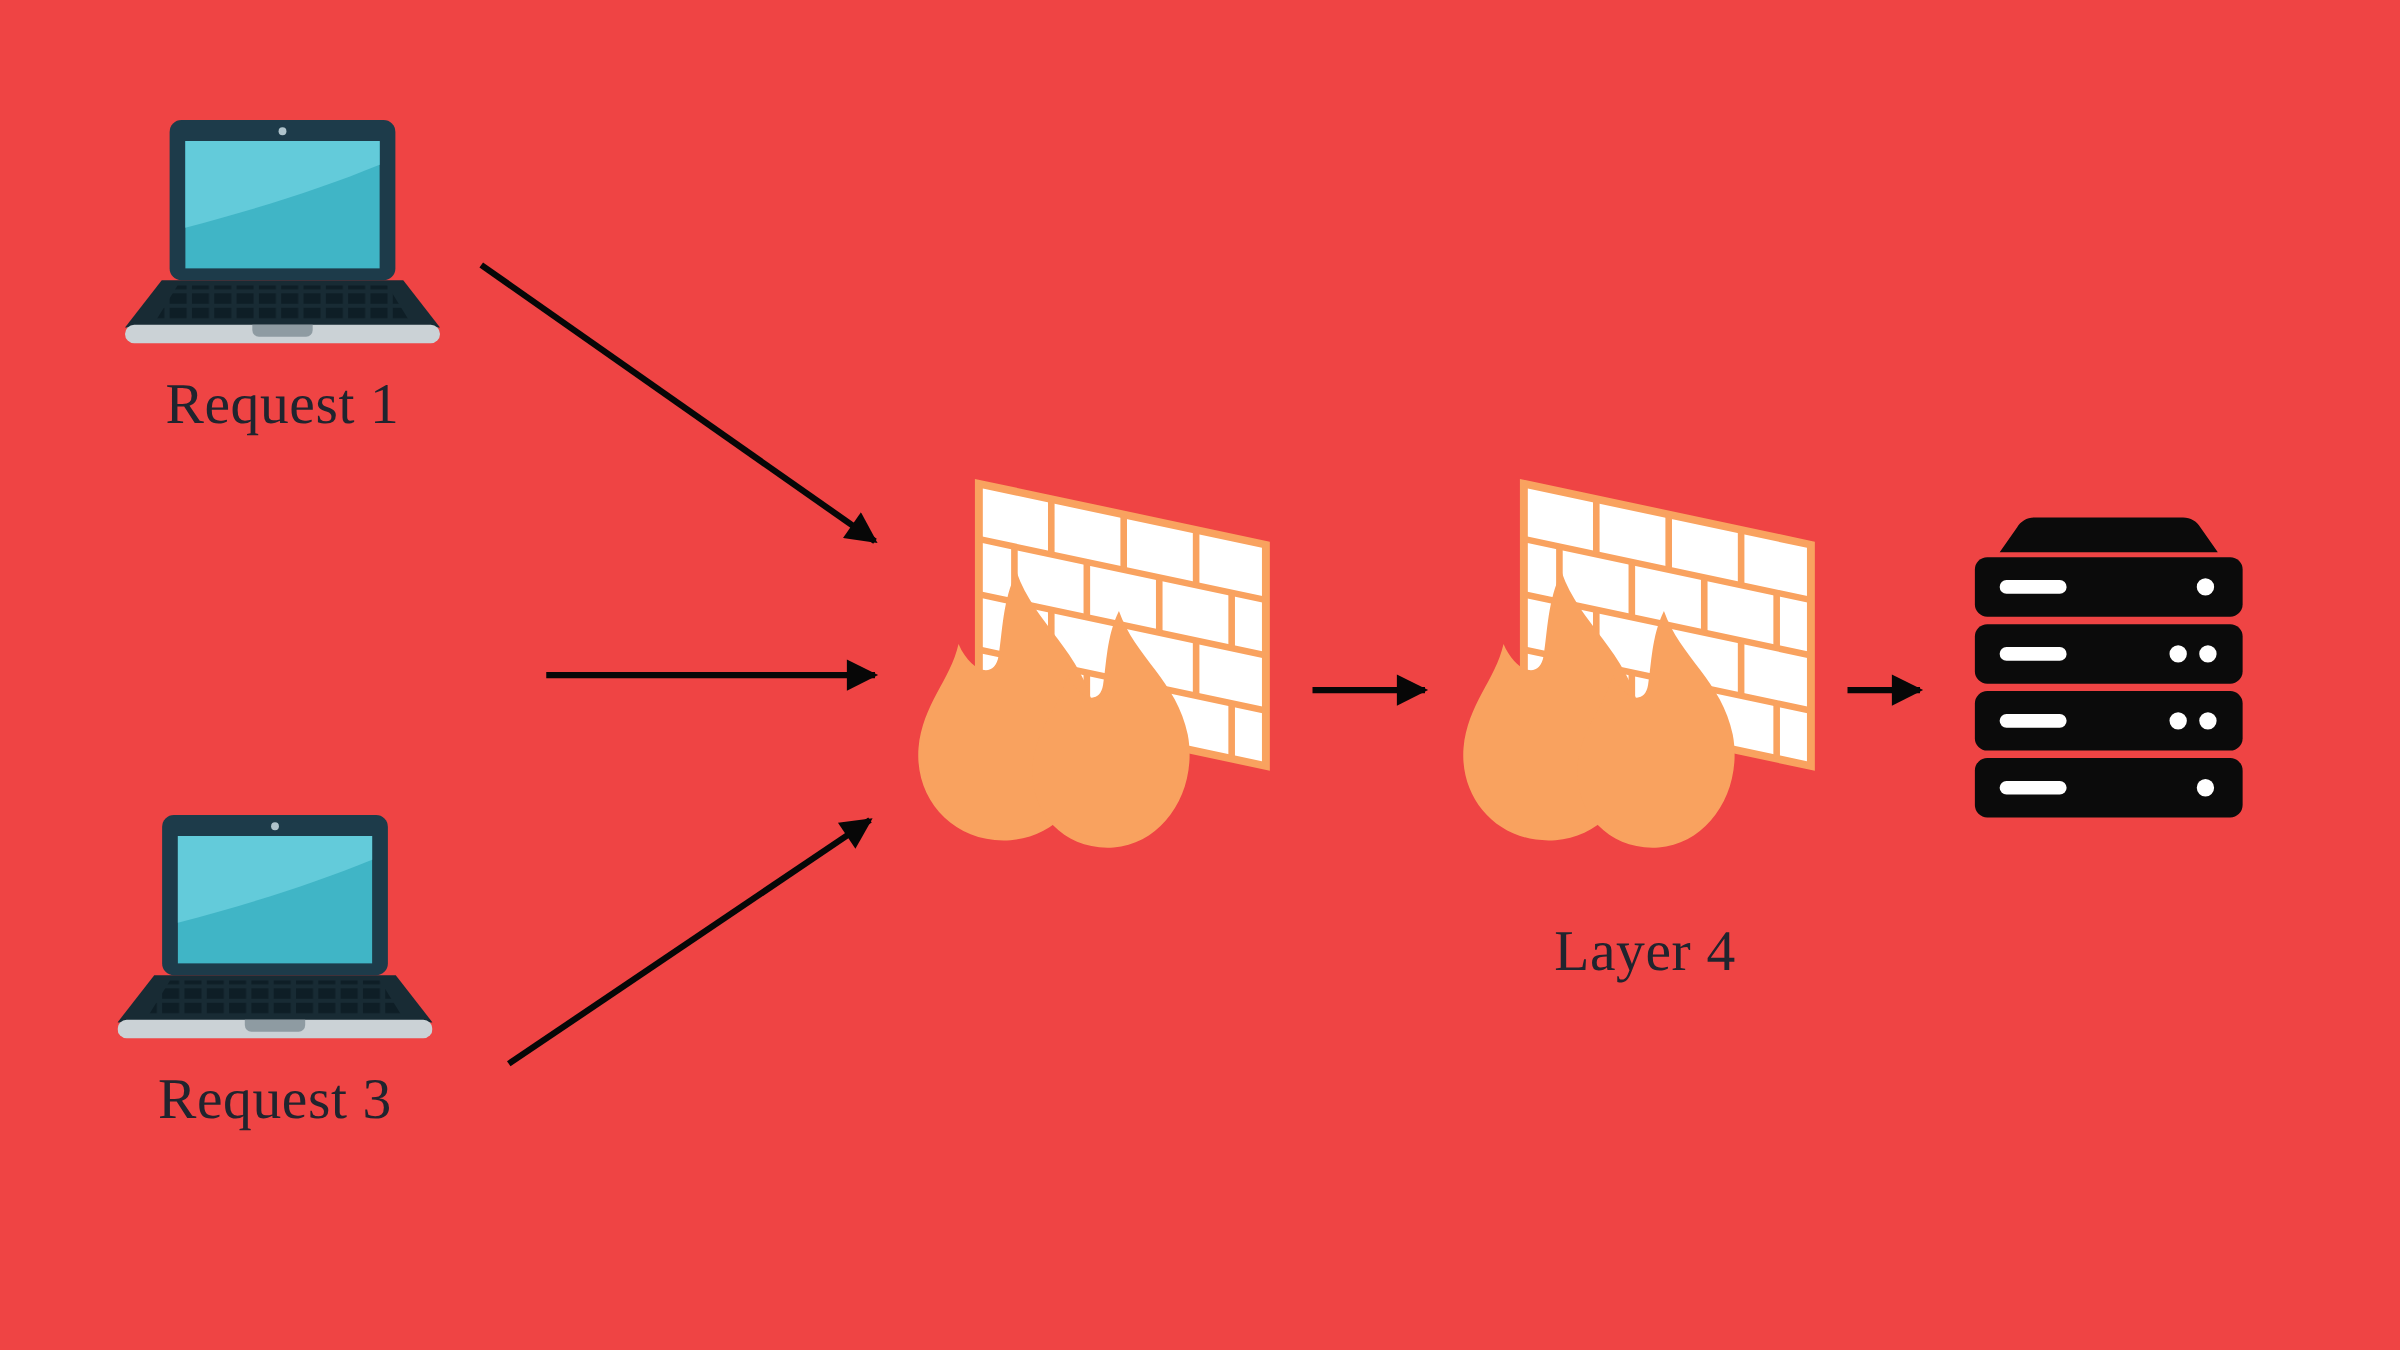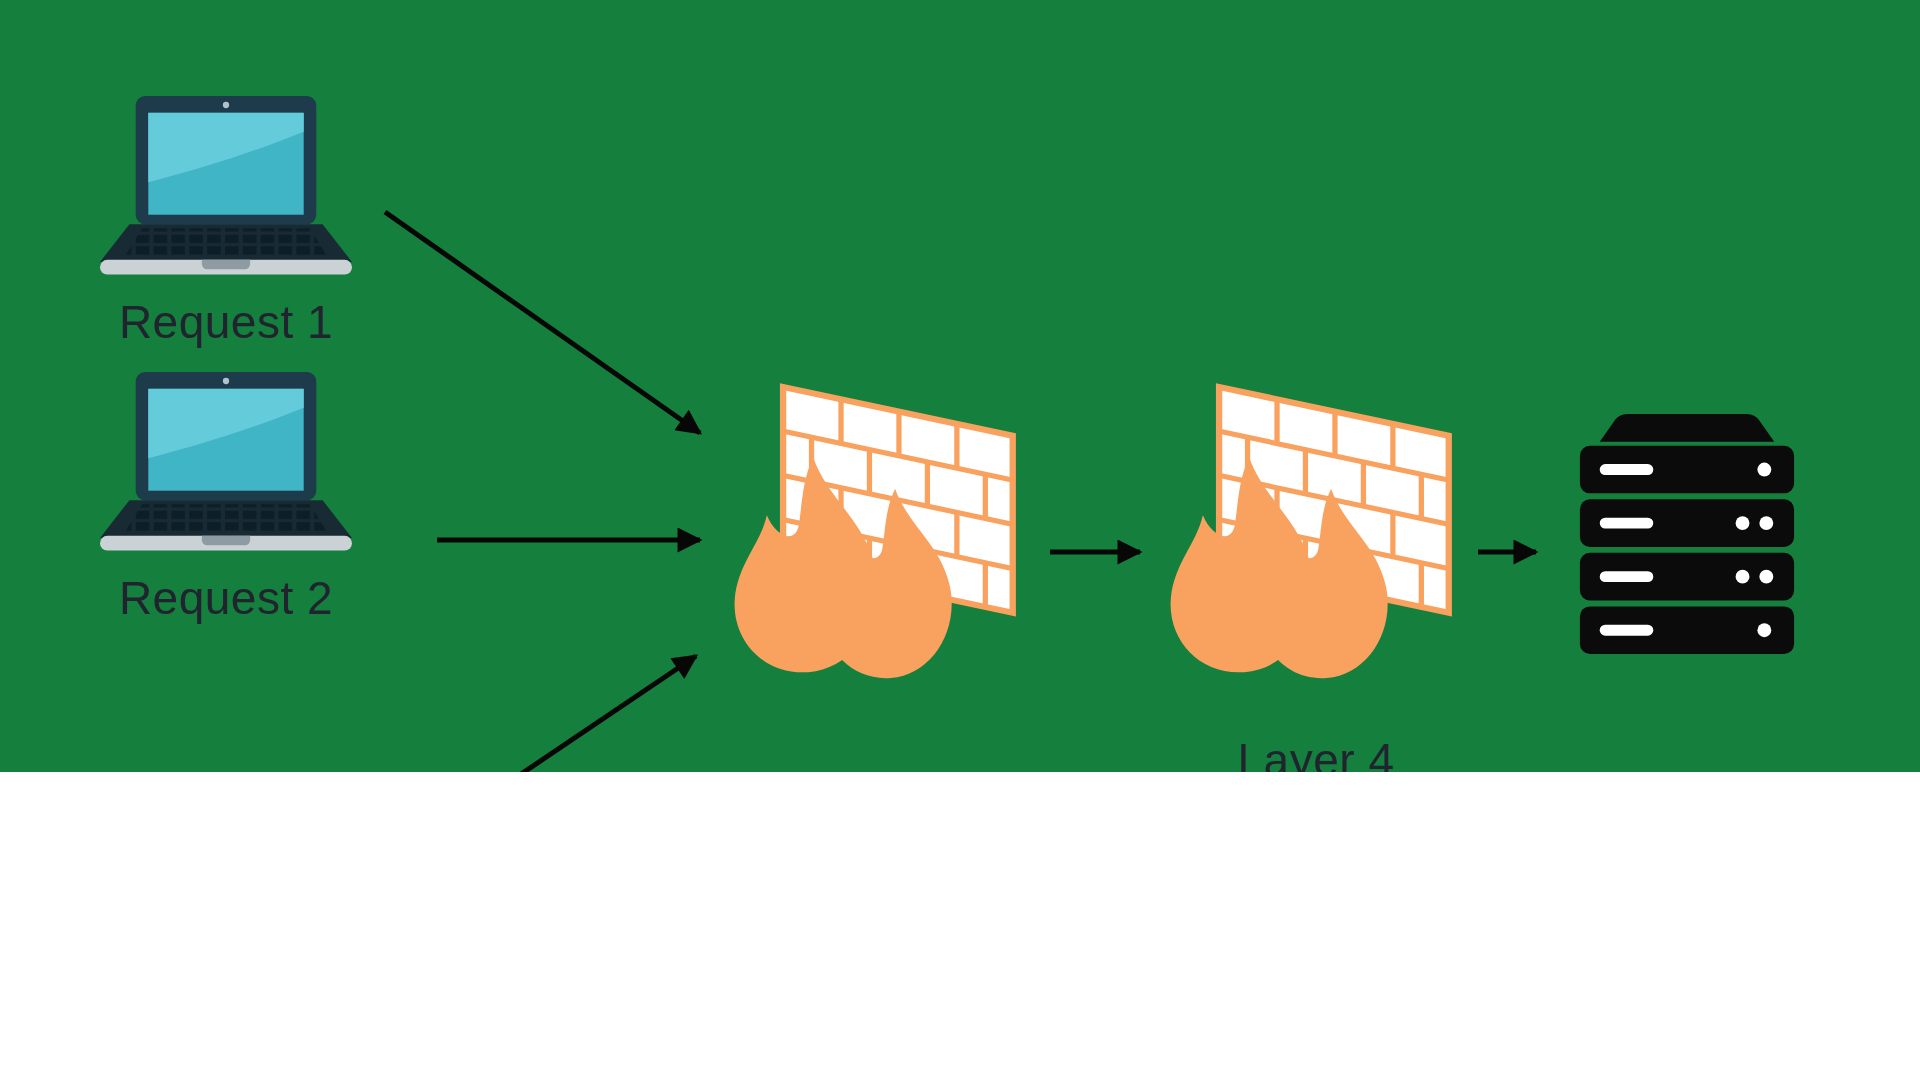--- a/index.html
+++ b/index.html
@@ -1,20 +1,20 @@
 <!DOCTYPE html>
 <html><head>
 <meta charset="utf-8">
 <style>
   html,body{margin:0;padding:0;background:#ffffff;}
   .canvas{
     position:relative;
-    width:1920px;height:772px;
-    background:#15803d;
-    font-family:Liberation Sans, sans-serif;
+    width:1920px;height:1080px;
+    background:#ef4444;
+    font-family:Liberation Serif, serif;
     overflow:hidden;
   }
   .node{position:absolute;display:flex;flex-direction:column;align-items:center;}
   .node .label{
     font-size:46px;
     color:#20242e;
     letter-spacing:0.5px;
     line-height:1.2;
     white-space:nowrap;
   }
@@ -101,27 +101,27 @@
     <line x1="1478" y1="552" x2="1536" y2="552" stroke="#070707" stroke-width="5" marker-end="url(#arrowhead)"></line>
   </svg>
 
   <div class="node client client1">
     <svg class="icon-svg" viewBox="0 0 240 178">
         <use href="#laptop-g"></use>
       </svg>
     <div class="label">Request 1</div>
   </div>
 
-  <div class="node client client2">
+
+  <div class="node client client3">
     <svg class="icon-svg" viewBox="0 0 240 178">
         <use href="#laptop-g"></use>
       </svg>
-    <div class="label">Request 2</div>
+    <div class="label">Request 3</div>
   </div>
-
 
   <div class="node fw fw1">
     <svg class="icon-svg" viewBox="0 0 300 310">
         <use href="#firewall-g"></use>
       </svg>
   </div>
 
   <div class="node fw fw2">
     <svg class="icon-svg" viewBox="0 0 300 310">
         <use href="#firewall-g"></use>

